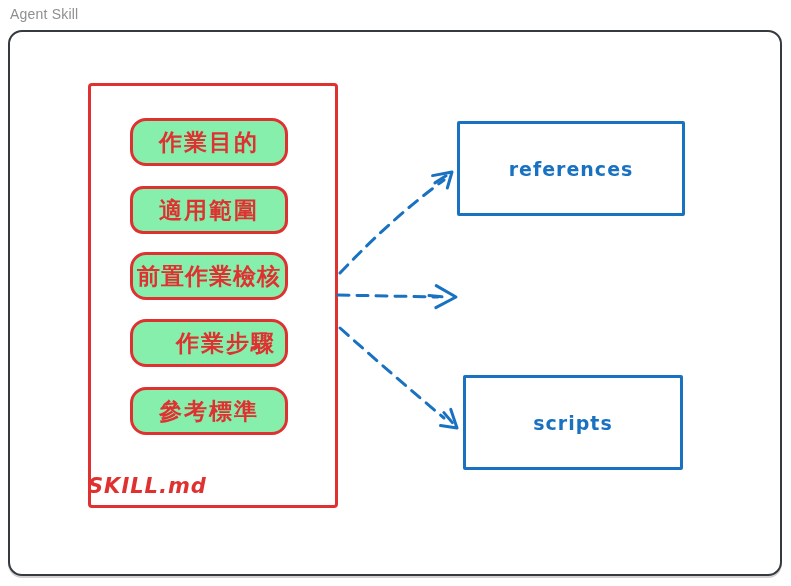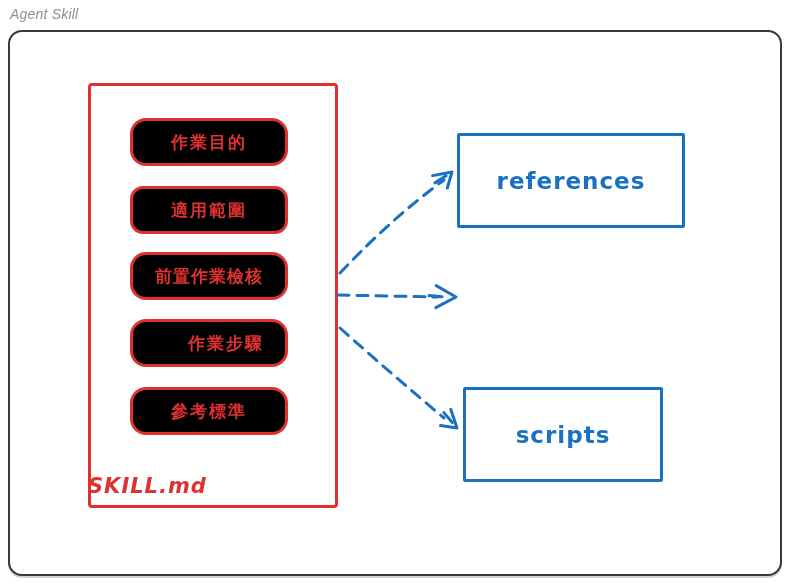--- a/index.html
+++ b/index.html
@@ -6,56 +6,56 @@
     --red:#e03131; --blue:#1971c2; --frame:#343a40; --title_gray:#8f8f8f;
   }
   html,body{margin:0;padding:0;background:#fff;}
   .stage{
     position:relative; width:791px; height:586px; background:#fff;
     font-family:"DejaVu Sans", sans-serif; overflow:hidden;
   }
   .page-title{
     position:absolute; left:10px; top:6px;
     font-family:"Liberation Sans", sans-serif;
-    font-size:14px; color:var(--title_gray); letter-spacing:.2px;font-style:italic;
+    font-size:14px; color:var(--title_gray); letter-spacing:.2px;
   }
   .frame{
     position:absolute; left:8px; top:30px; width:774px; height:546px;
     box-sizing:border-box; border:2.5px solid var(--frame); border-radius:14px;
     box-shadow:0 2px 0 rgba(0,0,0,.18);
     background:#fff;
   }
   .skill-box{
     position:absolute; left:88px; top:83px; width:250px; height:425px;
     box-sizing:border-box; border:3px solid var(--red); border-radius:4px;
     background:#fff;
   }
   .pill{
     position:absolute; left:130px; width:158px; height:48px;
     box-sizing:border-box; border:3px solid var(--red); border-radius:16px;
     display:flex; align-items:center; justify-content:center;
-    color:var(--red); font-size:17px; font-weight:bold; letter-spacing:2px;
-    background:#000000; white-space:nowrap;
+    color:var(--red); font-size:23px; font-weight:bold; letter-spacing:2px;
+    background:#86efac; white-space:nowrap;
   }
   .pill-0{top:118px;} .pill-1{top:186px;border-radius:13px;} .pill-2{top:252px; letter-spacing:1px;}
   .pill-3{top:319px;padding-left:34px;} .pill-4{top:387px;}
   .skill-caption{
     position:absolute; left:88px; top:474px; width:250px;
     color:var(--red); font-size:21px; font-weight:bold;
     font-style:italic; letter-spacing:1px;
   }
   .res-box{
     position:absolute; box-sizing:border-box;
     border:3px solid var(--blue); border-radius:2px; background:#fff;
     display:flex; align-items:center; justify-content:center;
-    color:var(--blue); font-size:23px; font-weight:bold; letter-spacing:1px;margin-top:12px;
+    color:var(--blue); font-size:19px; font-weight:bold; letter-spacing:1px;
   }
   .res-0{left:457px; top:121px; width:228px; height:95px;}
   .res-1{left:460px; top:253px; width:228px; height:94px;}
-  .res-2{left:463px; top:375px; width:200px; height:95px;}
+  .res-2{left:463px; top:375px; width:220px; height:95px;}
   .arrow-layer{position:absolute; left:0; top:0; pointer-events:none;}
   .arrow-layer path{stroke:var(--blue); stroke-width:3; fill:none; stroke-linecap:round; stroke-linejoin:round;}
   .arrow-layer path.dash{stroke-dasharray:11 8;}
 </style>
 </head>
 <body>
 
 <div class="stage">
 
   <div class="page-title">Agent Skill</div>

